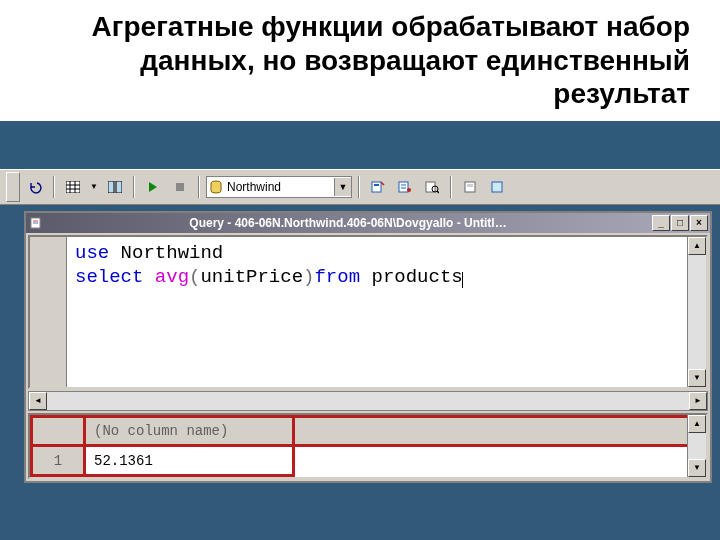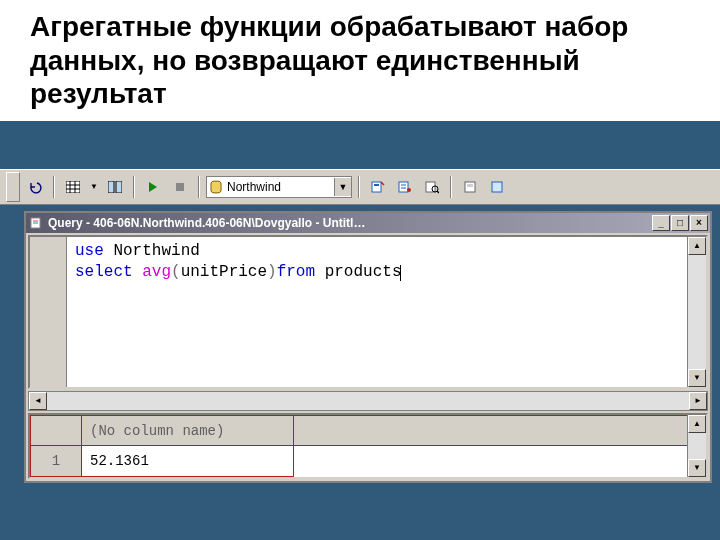--- a/index.html
+++ b/index.html
@@ -9,20 +9,21 @@
     width: 720px;
     height: 540px;
     overflow: hidden;
   }
   .slide-title {
     font-size: 28px;
     font-weight: bold;
     color: #000;
     padding: 10px 30px 6px 30px;
     line-height: 1.2;
+    text-align: right;
   }
   .app-shell {
     margin: 4px 0 0 0;
     background: #315a7a;
     padding: 4px 0 0 0;
     height: 420px;
   }
   .dark-strip {
     height: 44px;
     background: #2f5a7a;
@@ -93,20 +94,21 @@
     border: 2px solid #808080;
     background: #d4d0c8;
   }
   .titlebar {
     background: linear-gradient(90deg, #5a5a6a 0%, #aab 100%);
     height: 20px;
     display: flex;
     align-items: center;
     padding: 0 2px 0 4px;
     gap: 4px;
+    text-align: center;
   }
   .titlebar .win-icon {
     width: 14px;
     height: 14px;
     font-size: 11px;
     color: #d4d0c8;
   }
   .titlebar .win-title {
     flex: 1;
     color: #fff;
@@ -143,21 +145,21 @@
   }
   .gutter {
     width: 36px;
     background: #d4d0c8;
     border-right: 1px solid #808080;
   }
   .code {
     flex: 1;
     padding: 4px 8px;
     font-family: 'Courier New', monospace;
-    font-size: 16px;
+    font-size: 19px;
     white-space: pre;
     line-height: 1.3;
     position: relative;
   }
   .kw-blue { color: #0000cf; }
   .kw-pink { color: #d000d0; }
   .kw-gray { color: #707070; }
   .kw-black { color: #000; }
   .cursor {
     display: inline-block;
@@ -200,21 +202,21 @@
     height: 62px;
     display: flex;
   }
   .results-grid {
     flex: 1;
     font-family: 'Courier New', monospace;
     font-size: 14px;
     border-collapse: collapse;
   }
   .results-grid td, .results-grid th {
-    border: 1px solid #b91c1c;
+    border: 3px solid #b91c1c;
     padding: 2px 8px;
     text-align: left;
     font-weight: normal;
   }
   .results-grid .hdr {
     background: #d4d0c8;
     color: #606060;
   }
   .results-grid .rownum {
     background: #d4d0c8;

